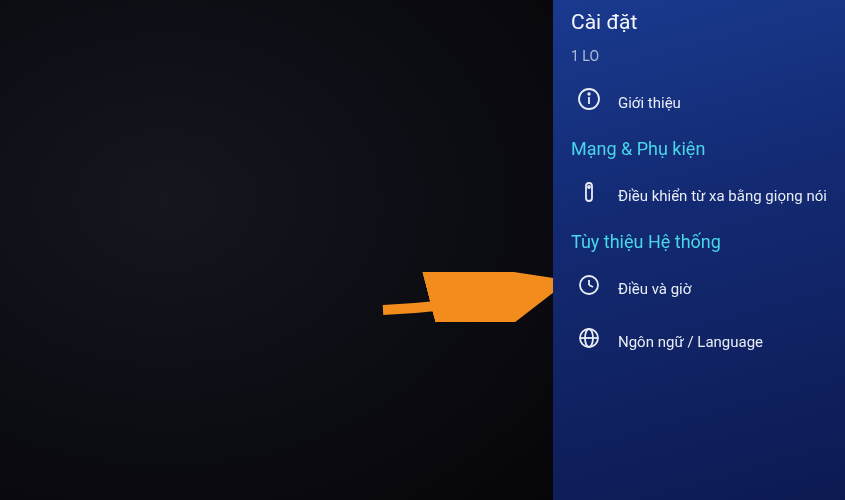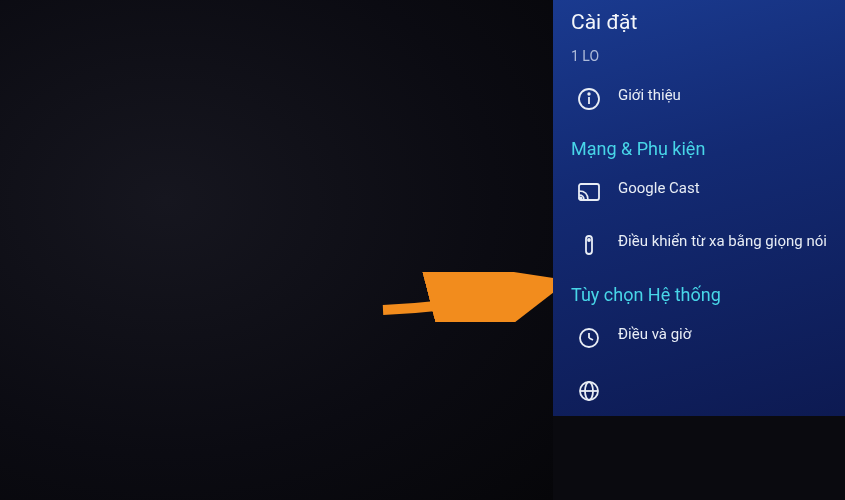--- a/index.html
+++ b/index.html
@@ -21,21 +21,21 @@
       position: absolute;
       left: 375px;
       top: 272px;
       width: 180px;
       height: 50px;
       pointer-events: none;
     }
     .settings-panel {
       position: absolute;
       right: 0; top: 0;
-      width: 292px; height: 416px;
+      width: 292px; height: 500px;
       background: linear-gradient(165deg, #1a3a8f 0%, #132a73 40%, #0d1a52 100%);
       color: #e8edf5;
       overflow: hidden;
       padding-top: 0;
     }
     .panel-title {
       font-size: 21px;
       font-weight: 400;
       color: #f4f6fa;
       padding: 10px 0 10px 18px;
@@ -47,21 +47,21 @@
       opacity: 0.85;
     }
     .section-header {
       color: #48d6e8;
       font-size: 18px;
       padding: 12px 0 6px 18px;
       font-weight: 400;
     }
     .menu-item {
       display: flex;
-      align-items: flex-start;
+      align-items: flex-end;
       gap: 16px;
       padding: 10px 0 10px 18px;
       color: #e8edf5;
       cursor: pointer;
       border: 3px solid transparent;
       border-right: none;
       margin: 1px 2px;
     }
     .menu-item.highlighted {
       border: 3px solid #f28c1d;
@@ -117,58 +117,48 @@
           <line x1="12" y1="10" x2="12" y2="17"></line>
           <circle cx="12" cy="7" r="0.8" fill="#e8edf5"></circle>
         </svg>
     </span>
     <span class="menu-label">Giới thiệu</span>
   </div>
 
   <div class="section-header">Mạng &amp; Phụ kiện</div>
 
 
-  <div class="menu-item">
-    <span class="menu-icon cast-icon">
-      <svg viewBox="0 0 24 24">
-          <rect x="2" y="4" width="20" height="16" rx="2"></rect>
-          <path d="M2 15 Q7 15 7 20" stroke-width="1.6"></path>
-          <path d="M2 11 Q11 11 11 20" stroke-width="1.6"></path>
-          <circle cx="3.5" cy="18.5" r="1.2" fill="#e8edf5"></circle>
-        </svg>
-    </span>
-    <span class="menu-label">Google Cast</span>
-  </div>
 
 
   <div class="menu-item">
     <span class="menu-icon">
       <svg viewBox="0 0 24 24">
           <rect x="9" y="3" width="6" height="18" rx="3"></rect>
           <circle cx="12" cy="7" r="1" fill="#e8edf5"></circle>
         </svg>
     </span>
     <span class="menu-label">Điều khiển từ xa bằng giọng nói</span>
   </div>
 
-  <div class="section-header">Tùy chọn Hệ thống</div>
+  <div class="section-header">Tùy thiệu Hệ thống</div>
 
   <div class="menu-item">
     <span class="menu-icon">
       <svg viewBox="0 0 24 24">
           <circle cx="12" cy="12" r="9"></circle>
           <line x1="12" y1="12" x2="12" y2="7"></line>
           <line x1="12" y1="12" x2="16" y2="14"></line>
         </svg>
     </span>
     <span class="menu-label">Điều và giờ</span>
   </div>
 
   <div class="menu-item">
     <span class="menu-icon">
       <svg viewBox="0 0 24 24">
           <circle cx="12" cy="12" r="9"></circle>
           <ellipse cx="12" cy="12" rx="4" ry="9"></ellipse>
           <line x1="3" y1="12" x2="21" y2="12"></line>
         </svg>
     </span>
+    <span class="menu-label">Ngôn ngữ / Language</span>
   </div>
 </div>
 
 </body></html>

